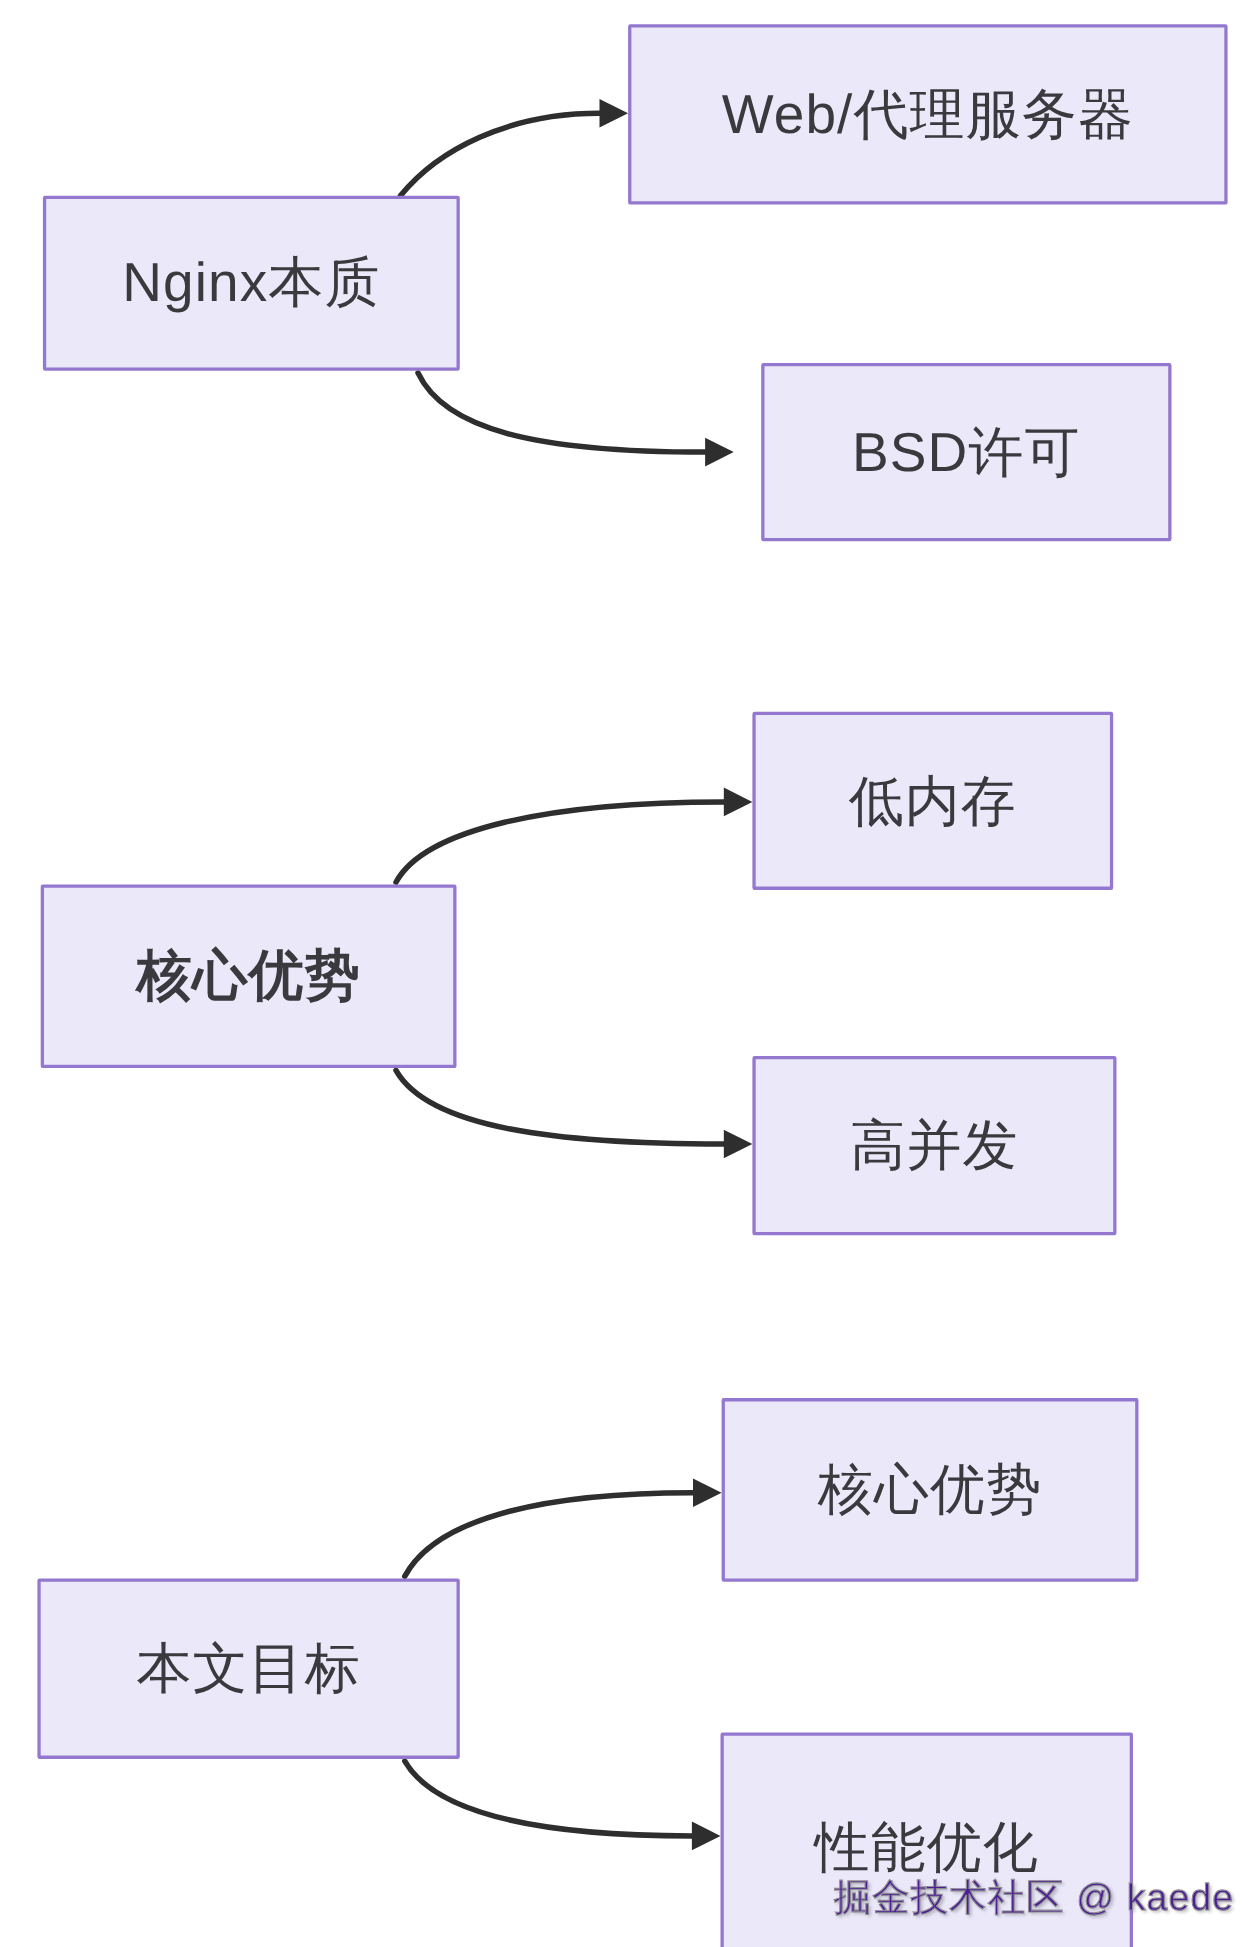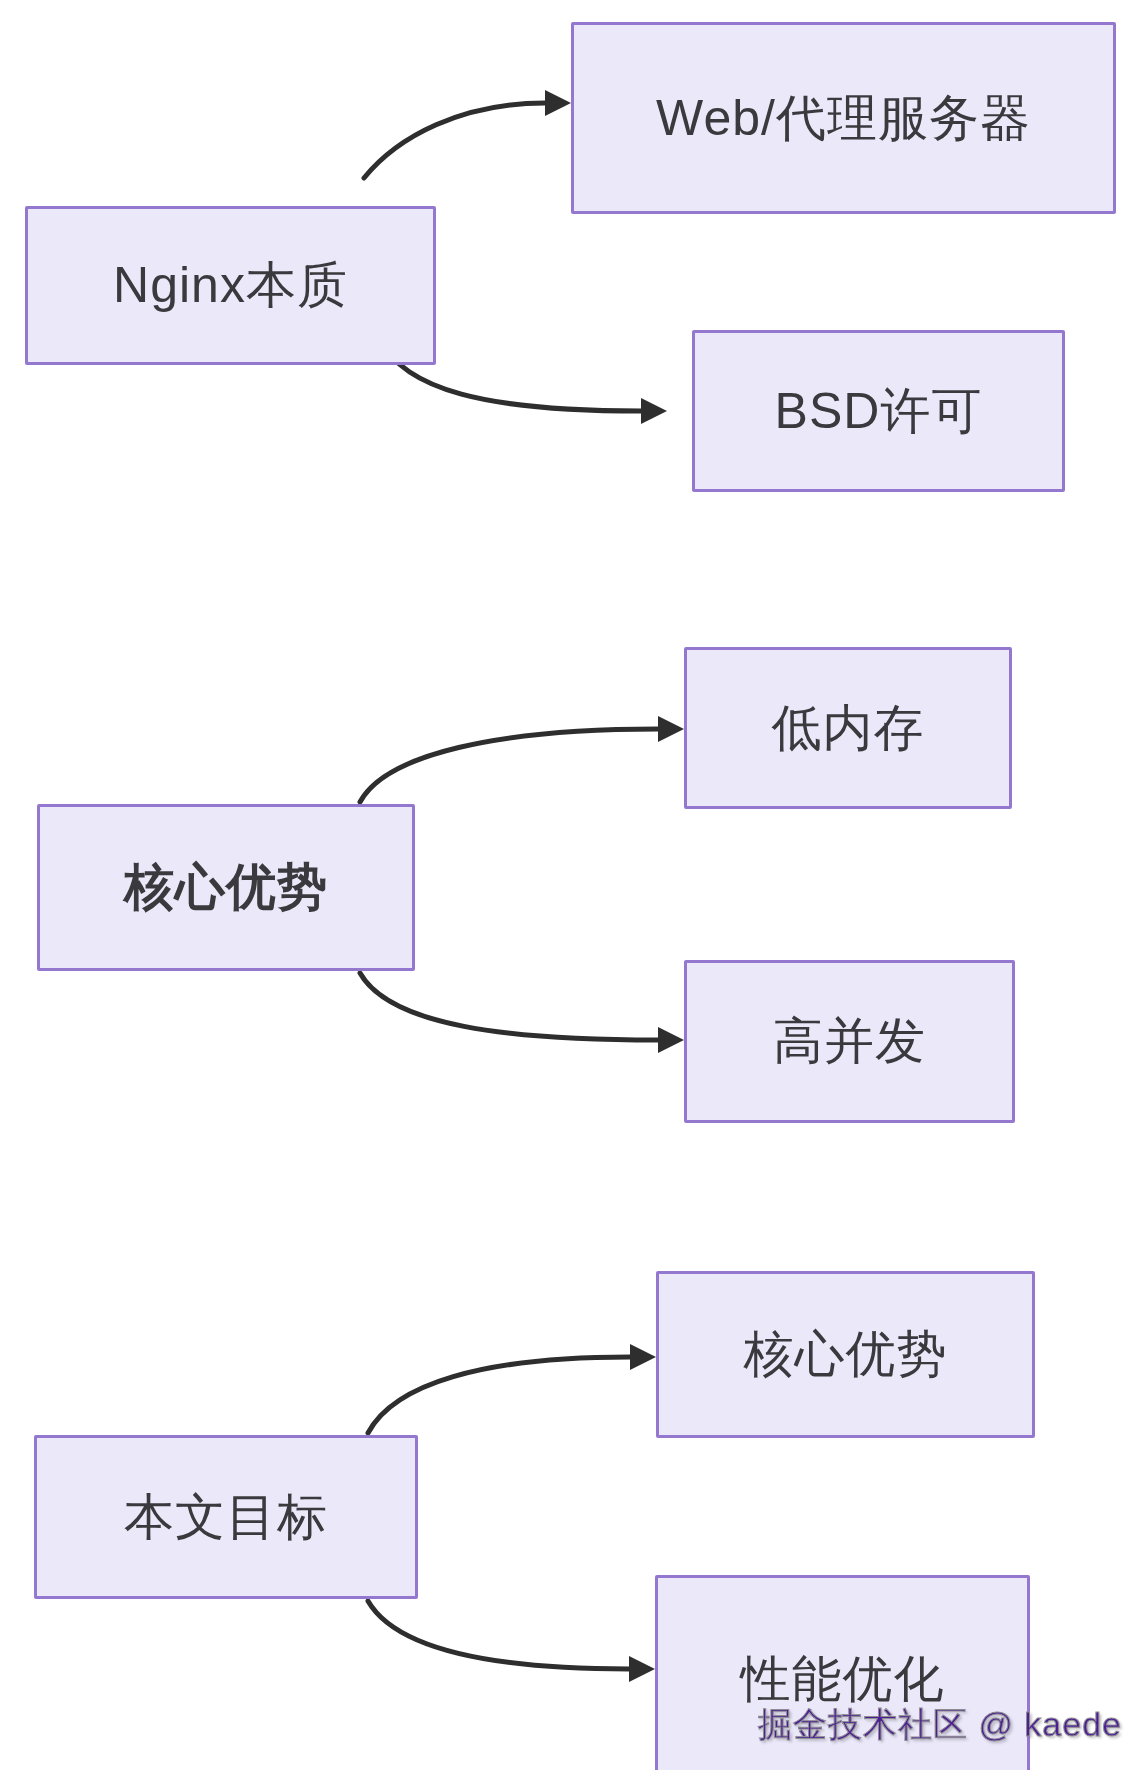--- a/index.html
+++ b/index.html
@@ -31,22 +31,22 @@
     border-radius: 2px;
     display: flex;
     align-items: center;
     justify-content: center;
     font-size: 50px;
     color: #3a3a3e;
     letter-spacing: 1px;
     white-space: nowrap;
   }
   
-  #node-web    { left: 571px; top: 22px;   width: 545px; height: 192px; }
-  #node-nginx  { left: 25px;  top: 178px;  width: 411px; height: 159px; margin-top: 28px; }
+  #node-web    { left: 571px; top: 22px;   width: 545px; height: 164px; }
+  #node-nginx  { left: 39px;  top: 178px;  width: 379px; height: 159px; }
   #node-bsd    { left: 667px; top: 330px;  width: 373px; height: 162px; margin-left: 25px; }
   #node-mem    { left: 684px; top: 647px;  width: 328px; height: 162px; text-align: right; }
   #node-core   { left: 37px;  top: 804px;  width: 378px; height: 167px; font-weight: bold; }
   #node-conc   { left: 684px; top: 960px;  width: 331px; height: 163px; }
   #node-sec    { left: 656px; top: 1271px; width: 379px; height: 167px; }
   #node-goal   { left: 34px;  top: 1435px; width: 384px; height: 164px; font-family: Liberation Mono, monospace; }
   #node-perf   { left: 655px; top: 1575px; width: 375px; height: 208px; }
 
   .edge-path {
     fill: none;

